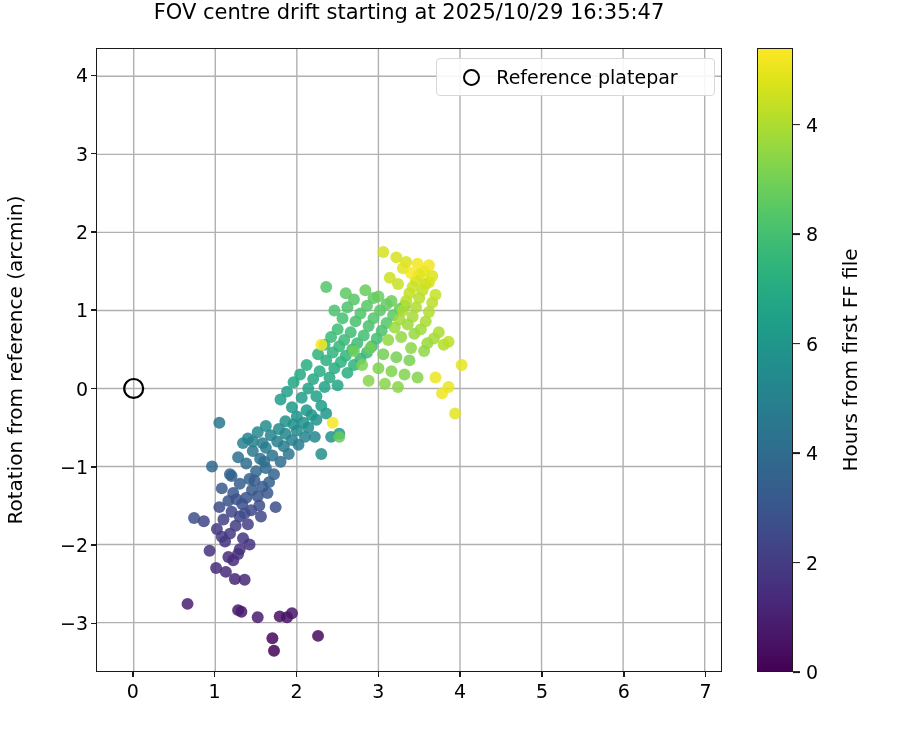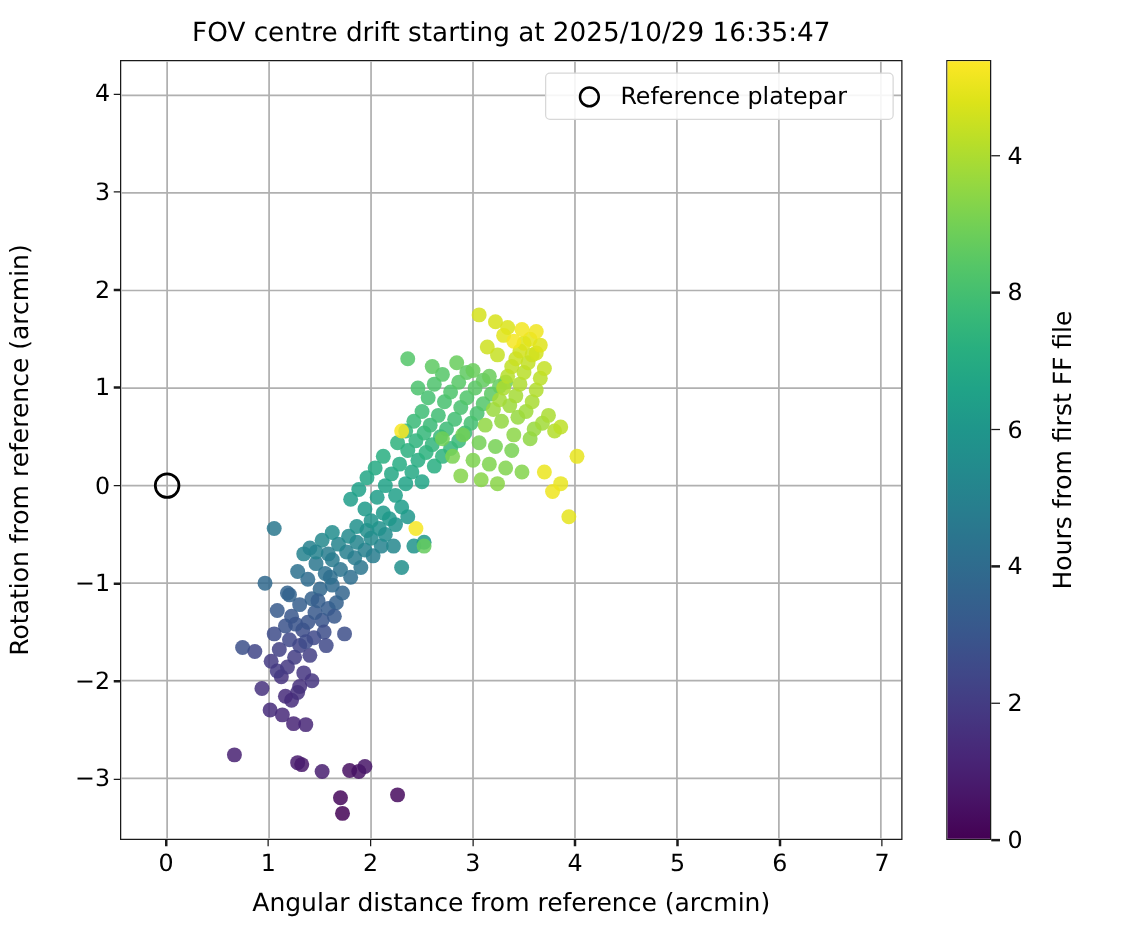--- a/index.html
+++ b/index.html
@@ -16,21 +16,21 @@
   }
   #figure {
     position: absolute;
     left: 0; top: 0;
     width: 900px;
     height: 750px;
   }
   #plot-title {
     position: absolute;
     left: 96px;
-    top: 14px;
+    top: 0;
     width: 626px;
     text-align: center;
     font-size: 21px;
     color: #000000;
     white-space: nowrap;
   }
   #axes {
     position: absolute;
     left: 96px;
     top: 48px;
@@ -491,21 +491,20 @@
       <div class="xtick-label" style="left:36.82px">0</div>
       <div class="xtick-label" style="left:118.65px">1</div>
       <div class="xtick-label" style="left:200.48px">2</div>
       <div class="xtick-label" style="left:282.31px">3</div>
       <div class="xtick-label" style="left:364.14px">4</div>
       <div class="xtick-label" style="left:445.97px">5</div>
       <div class="xtick-label" style="left:527.80px">6</div>
       <div class="xtick-label" style="left:609.63px">7</div>
     </div>
 
-  <div id="xlabel">Angular distance from reference (arcmin)</div>
 
   <div id="legend">
     <div id="legend-marker"></div>
     <div id="legend-label">Reference platepar</div>
   </div>
 
   <div id="colorbar">
     <div id="colorbar-gradient" style="background: linear-gradient(to top, rgb(68, 1, 84), rgb(72, 21, 103), rgb(72, 38, 119), rgb(69, 55, 129), rgb(64, 71, 136), rgb(57, 86, 140), rgb(51, 99, 141), rgb(45, 112, 142), rgb(40, 125, 142), rgb(35, 138, 141), rgb(31, 150, 139), rgb(32, 163, 135), rgb(41, 175, 127), rgb(60, 187, 117), rgb(85, 198, 103), rgb(115, 208, 85), rgb(149, 216, 64), rgb(184, 222, 41), rgb(220, 227, 25), rgb(253, 231, 37));"></div>
   </div>
   <div id="cbar-ticks">

